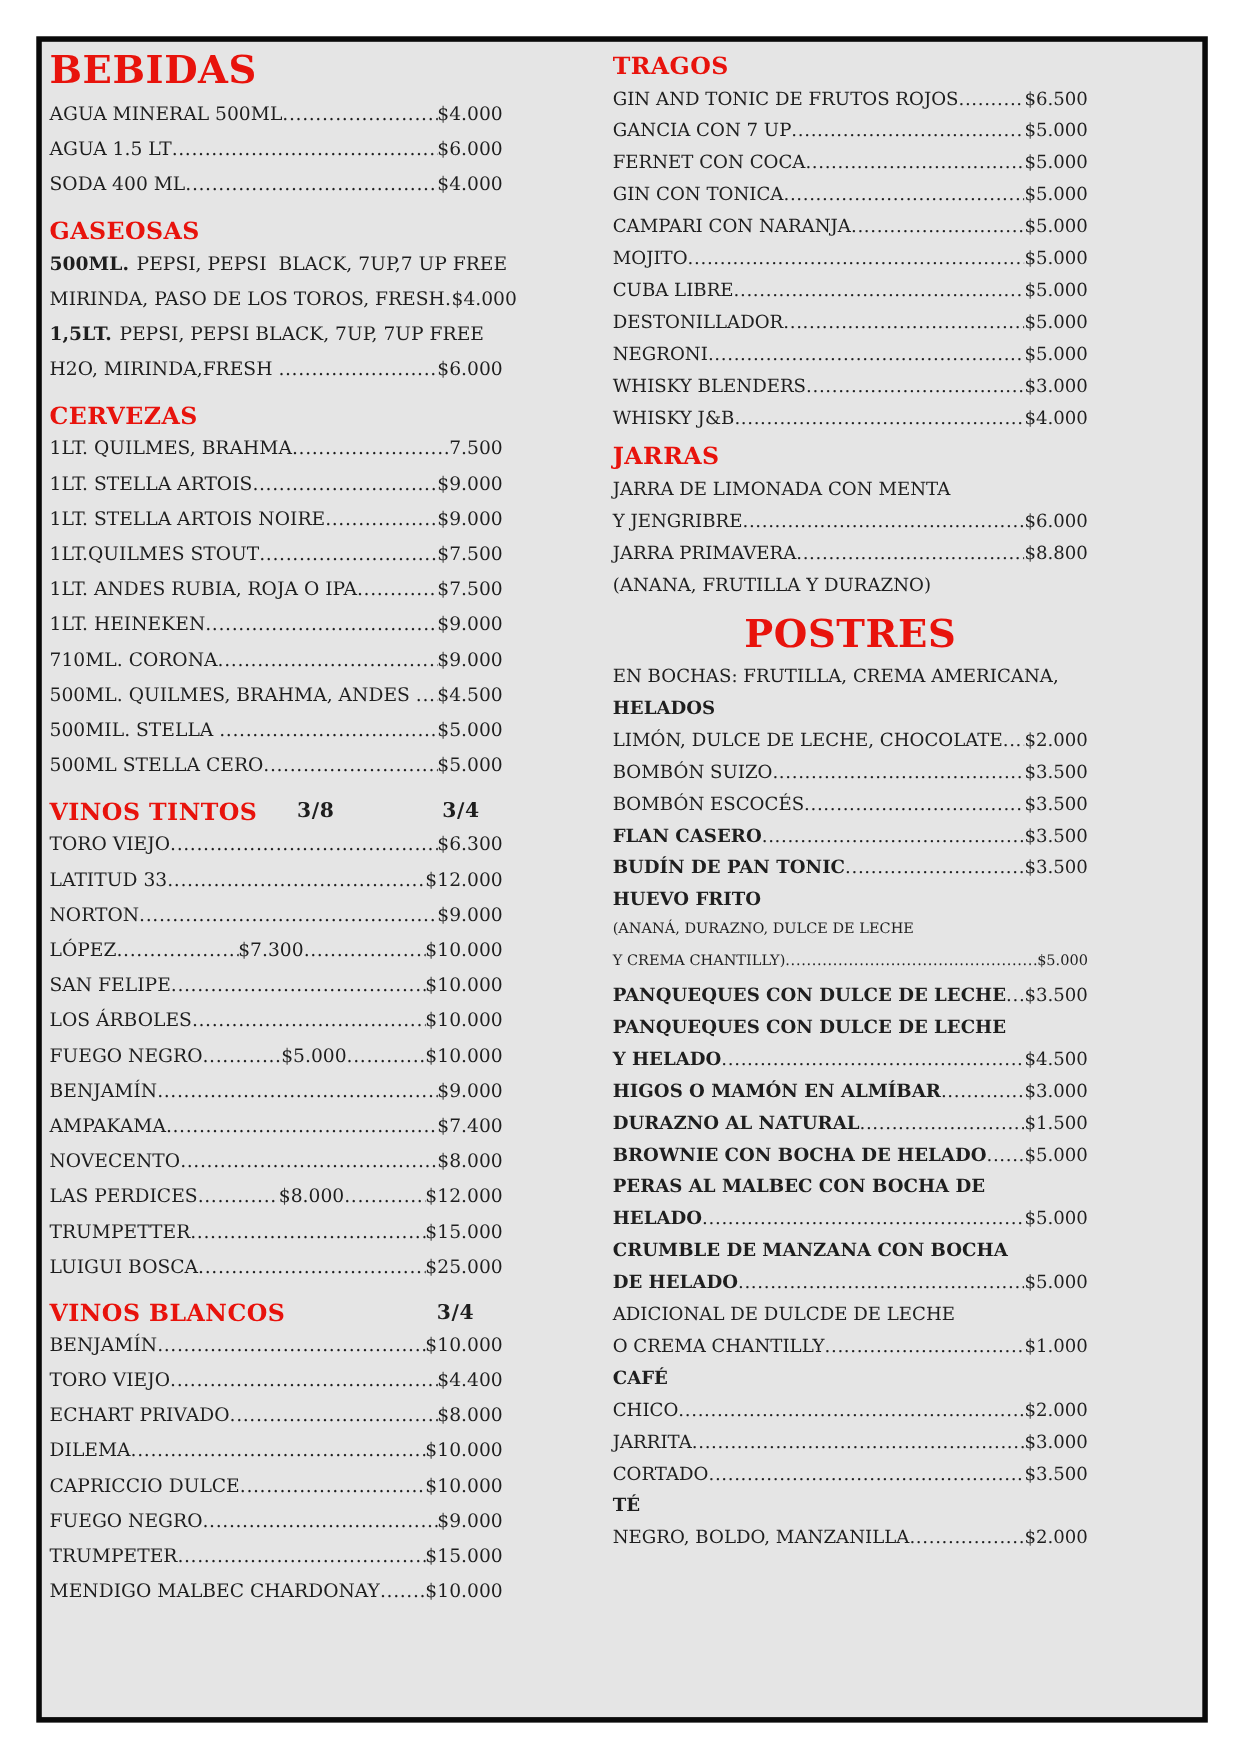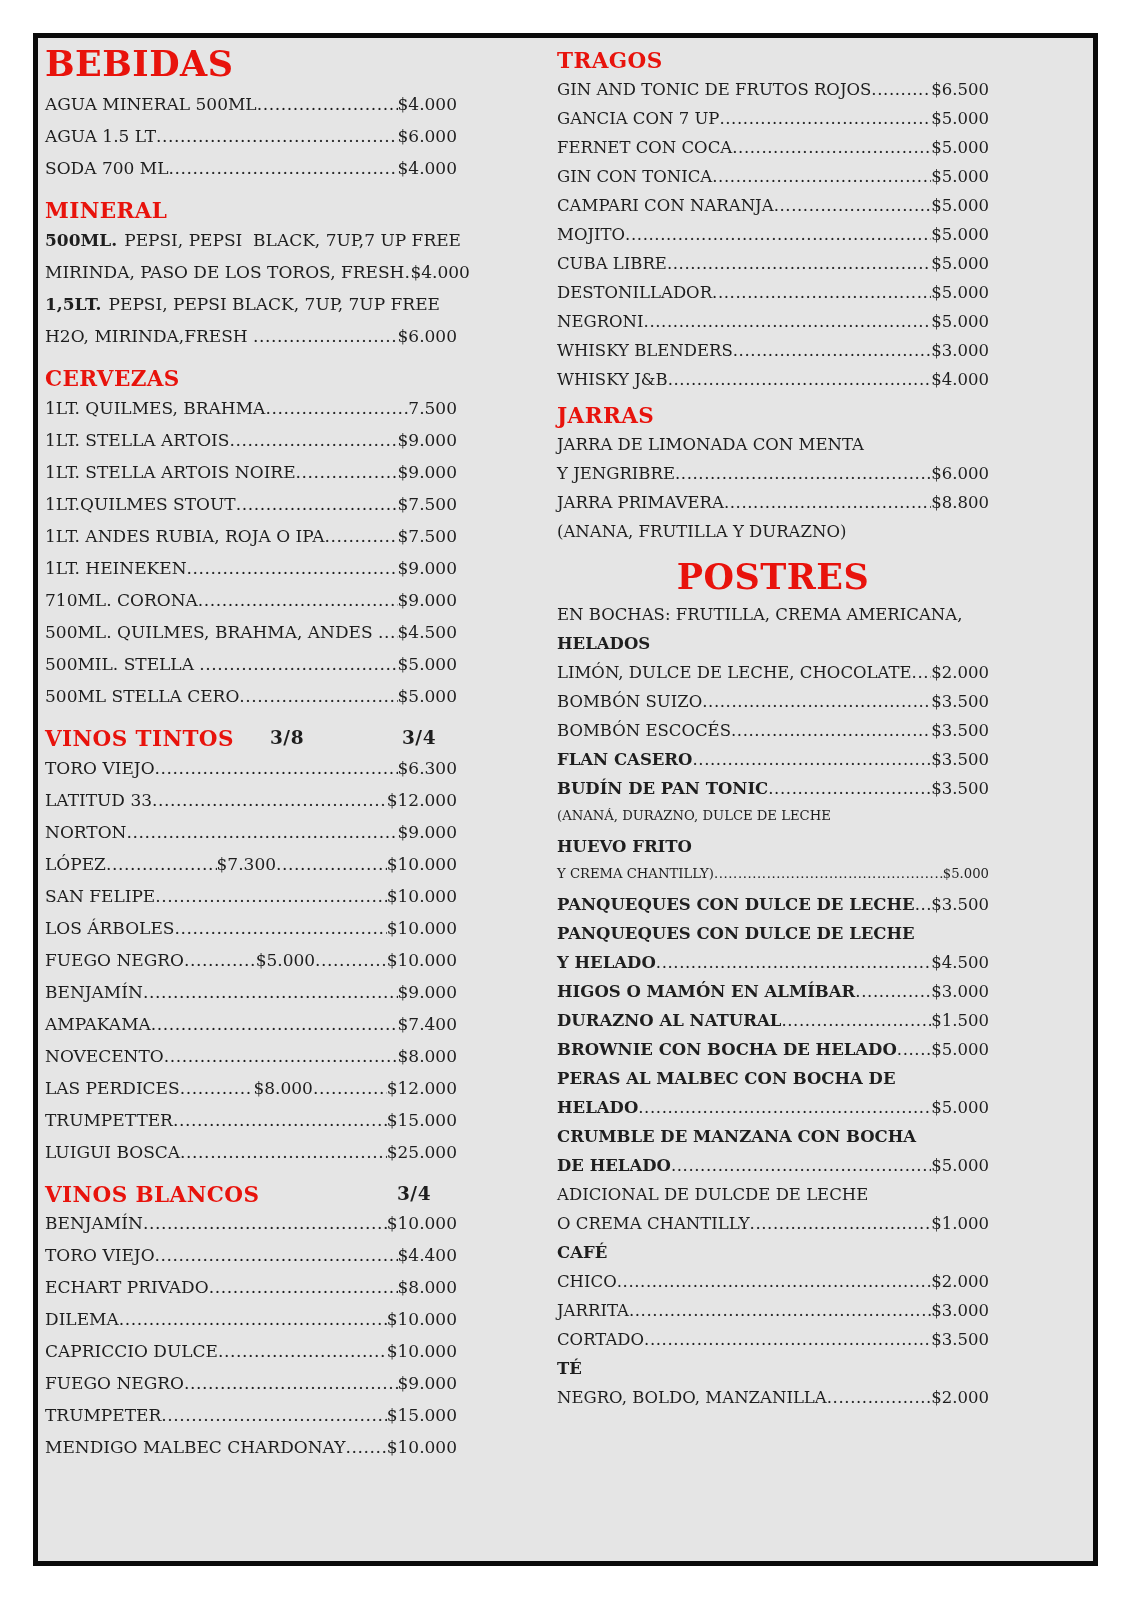--- a/index.html
+++ b/index.html
@@ -99,25 +99,25 @@
           <span class="label">AGUA MINERAL 500ML</span>
           <span class="dots"></span>
           <span class="price">$4.000</span>
         </div>
         <div class="row">
           <span class="label">AGUA 1.5 LT</span>
           <span class="dots"></span>
           <span class="price">$6.000</span>
         </div>
         <div class="row">
-          <span class="label">SODA 700 ML</span>
+          <span class="label">SODA 400 ML</span>
           <span class="dots"></span>
           <span class="price">$4.000</span>
         </div>
-        <div class="sec-title" id="sec-gaseosas"><span>MINERAL</span></div>
+        <div class="sec-title" id="sec-gaseosas"><span>GASEOSAS</span></div>
         <div class="row">
           <span class="prefix">500ML.</span>
           <span class="label">PEPSI, PEPSI  BLACK, 7UP,7 UP FREE</span>
         </div>
         <div class="row">
           <span class="label">MIRINDA, PASO DE LOS TOROS, FRESH</span>
           <span class="dots"></span>
           <span class="price">$4.000</span>
         </div>
         <div class="row">
@@ -393,25 +393,25 @@
         <div class="row">
           <span class="label bold">FLAN CASERO</span>
           <span class="dots"></span>
           <span class="price">$3.500</span>
         </div>
         <div class="row">
           <span class="label bold">BUDÍN DE PAN TONIC</span>
           <span class="dots"></span>
           <span class="price">$3.500</span>
         </div>
+        <div class="row">
+          <span class="label bold">HUEVO FRITO</span>
+        </div>
         <div class="row small">
           <span class="label">(ANANÁ, DURAZNO, DULCE DE LECHE</span>
-        </div>
-        <div class="row">
-          <span class="label bold">HUEVO FRITO</span>
         </div>
         <div class="row small">
           <span class="label">Y CREMA CHANTILLY)</span>
           <span class="dots"></span>
           <span class="price">$5.000</span>
         </div>
         <div class="row">
           <span class="label bold">PANQUEQUES CON DULCE DE LECHE</span>
           <span class="dots"></span>
           <span class="price">$3.500</span>

